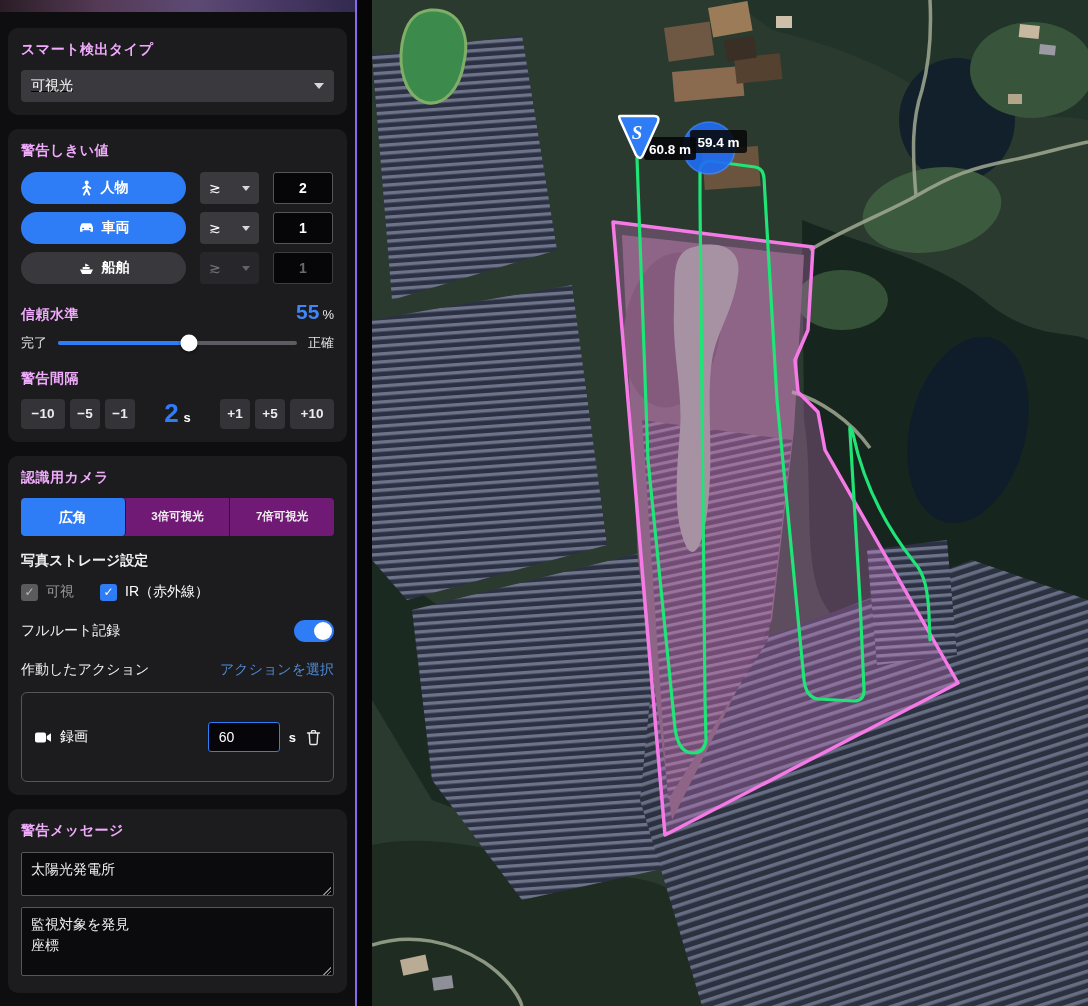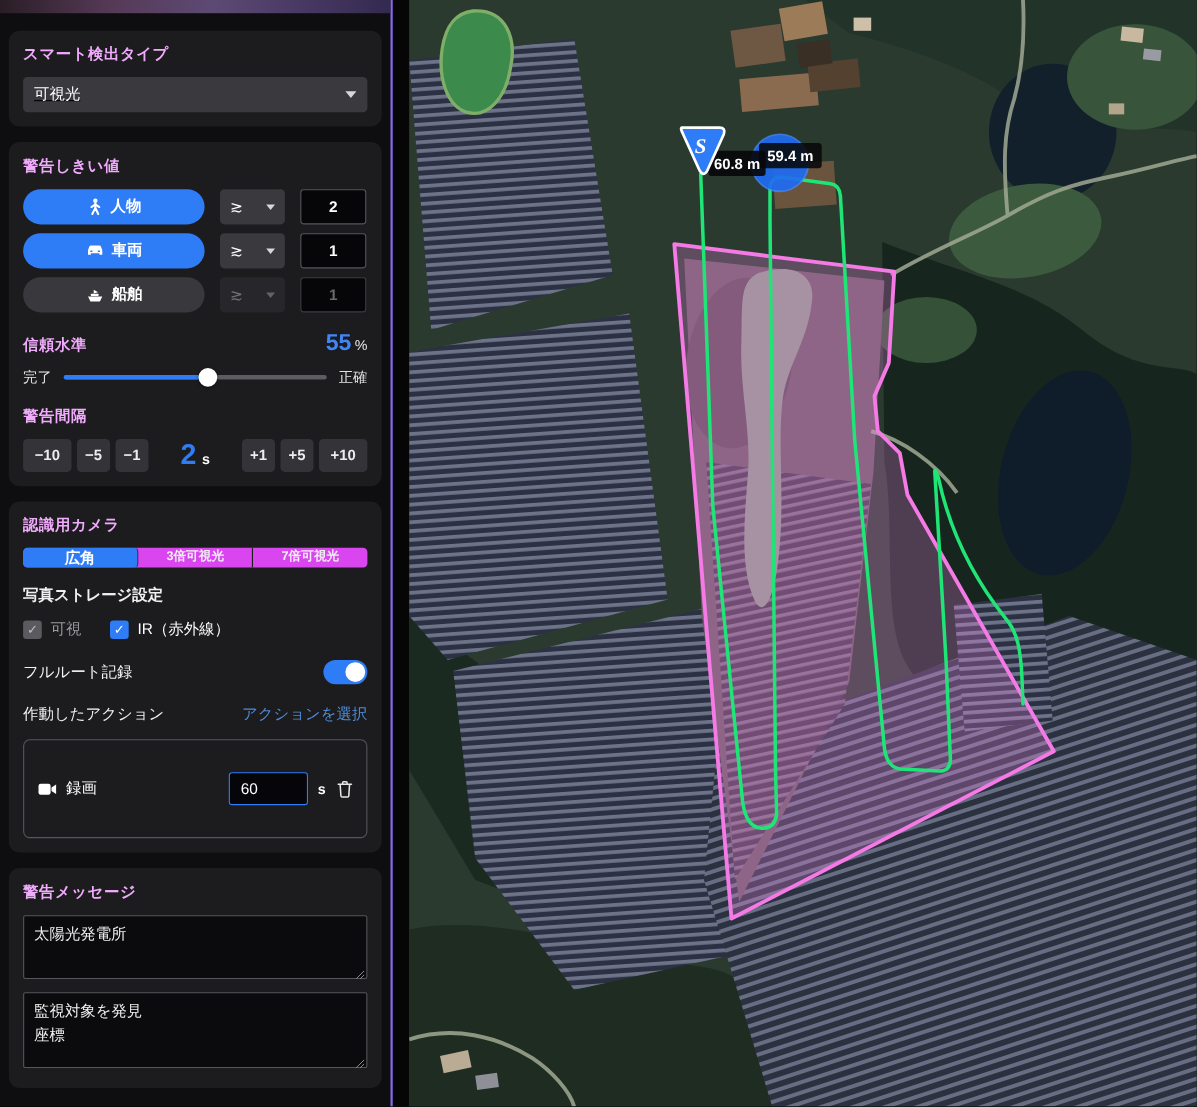--- a/index.html
+++ b/index.html
@@ -50,21 +50,21 @@
   .int-label { margin-top:18px; }
   .stepper { margin-top:10px; display:flex; align-items:center; }
   .stp { height:30px; background:#343338; border:none; border-radius:4px; color:#ececee;
     font-size:13.5px; font-weight:600; margin-right:5px; }
   .stp.w36 { width:44px; } .stp.w30 { width:30px; }
   .stp.right { margin-right:0; margin-left:5px; }
   .int-val-wrap { flex:1; display:flex; align-items:baseline; justify-content:center; gap:5px; }
   .int-val { color:#2e7cf6; font-size:26px; font-weight:700; }
   .int-unit { color:#fff; font-size:13px; font-weight:700; }
 
-  .tabs { margin-top:11px; display:flex; background:#d946ef; border-radius:4px; overflow:hidden; height:18px; }
+  .tabs { margin-top:11px; display:flex; background:#701a75; border-radius:4px; overflow:hidden; height:38px; }
   .tab { flex:1; display:flex; align-items:center; justify-content:center; text-align:center;
     color:#f0f0f0; font-size:11.5px; line-height:1.15; font-weight:600; border-right:1px solid #1c1b1e; }
   .tab:last-child { border-right:none; }
   .tab.active { background:#2e7cf6; color:#fff; font-size:14px; border-radius:4px; }
 
   .sub-title { margin-top:16px; color:#f0f0f0; font-size:14px; font-weight:700; }
   .chk-row { margin-top:13px; display:flex; align-items:center; gap:26px; }
   .chk { display:flex; align-items:center; gap:8px; }
   .chk-box { width:17px; height:17px; border-radius:3px; background:#2e7cf6; color:#fff;
     font-size:12px; display:flex; align-items:center; justify-content:center; }
@@ -82,21 +82,21 @@
   .link { color:#4f8cd6; font-size:14px; cursor:pointer; }
 
   .action-card { margin-top:13px; border:1px solid #56555b; border-radius:6px; padding:29px 12px;
     display:flex; align-items:center; }
   .action-name { color:#fff; font-size:14px; display:flex; align-items:center; gap:8px; flex:1; }
   .dur-box { width:72px; height:30px; background:#05050a; border:1.5px solid #2e7cf6; border-radius:3px;
     color:#fff; font-size:14px; display:flex; align-items:center; padding-left:10px; }
   .dur-unit { color:#fff; font-size:13px; font-weight:600; margin:0 10px 0 9px; }
 
   .ta-wrap { position:relative; margin-top:12px; }
-  textarea.msg { width:100%; height:58px; background:#0b0b0d; border:1px solid #56555b; border-radius:2px;
+  textarea.msg { width:100%; height:44px; background:#0b0b0d; border:1px solid #56555b; border-radius:2px;
     color:#f0f0f0; font-size:14px; font-family:"Liberation Sans","DejaVu Sans",sans-serif;
     padding:6px 9px; resize:none; line-height:1.5; }
   .resize-corner { position:absolute; right:3px; bottom:5px; width:8px; height:8px; pointer-events:none;
     background:linear-gradient(135deg,transparent 0 50%,#8a8a8e 50% 58%,transparent 58% 72%,#8a8a8e 72% 80%,transparent 80%); }
 
   
   .map { position:absolute; left:372px; top:0; width:716px; height:1006px; background:#243429; }
   .map svg { display:block; }
 </style>
 </head>

